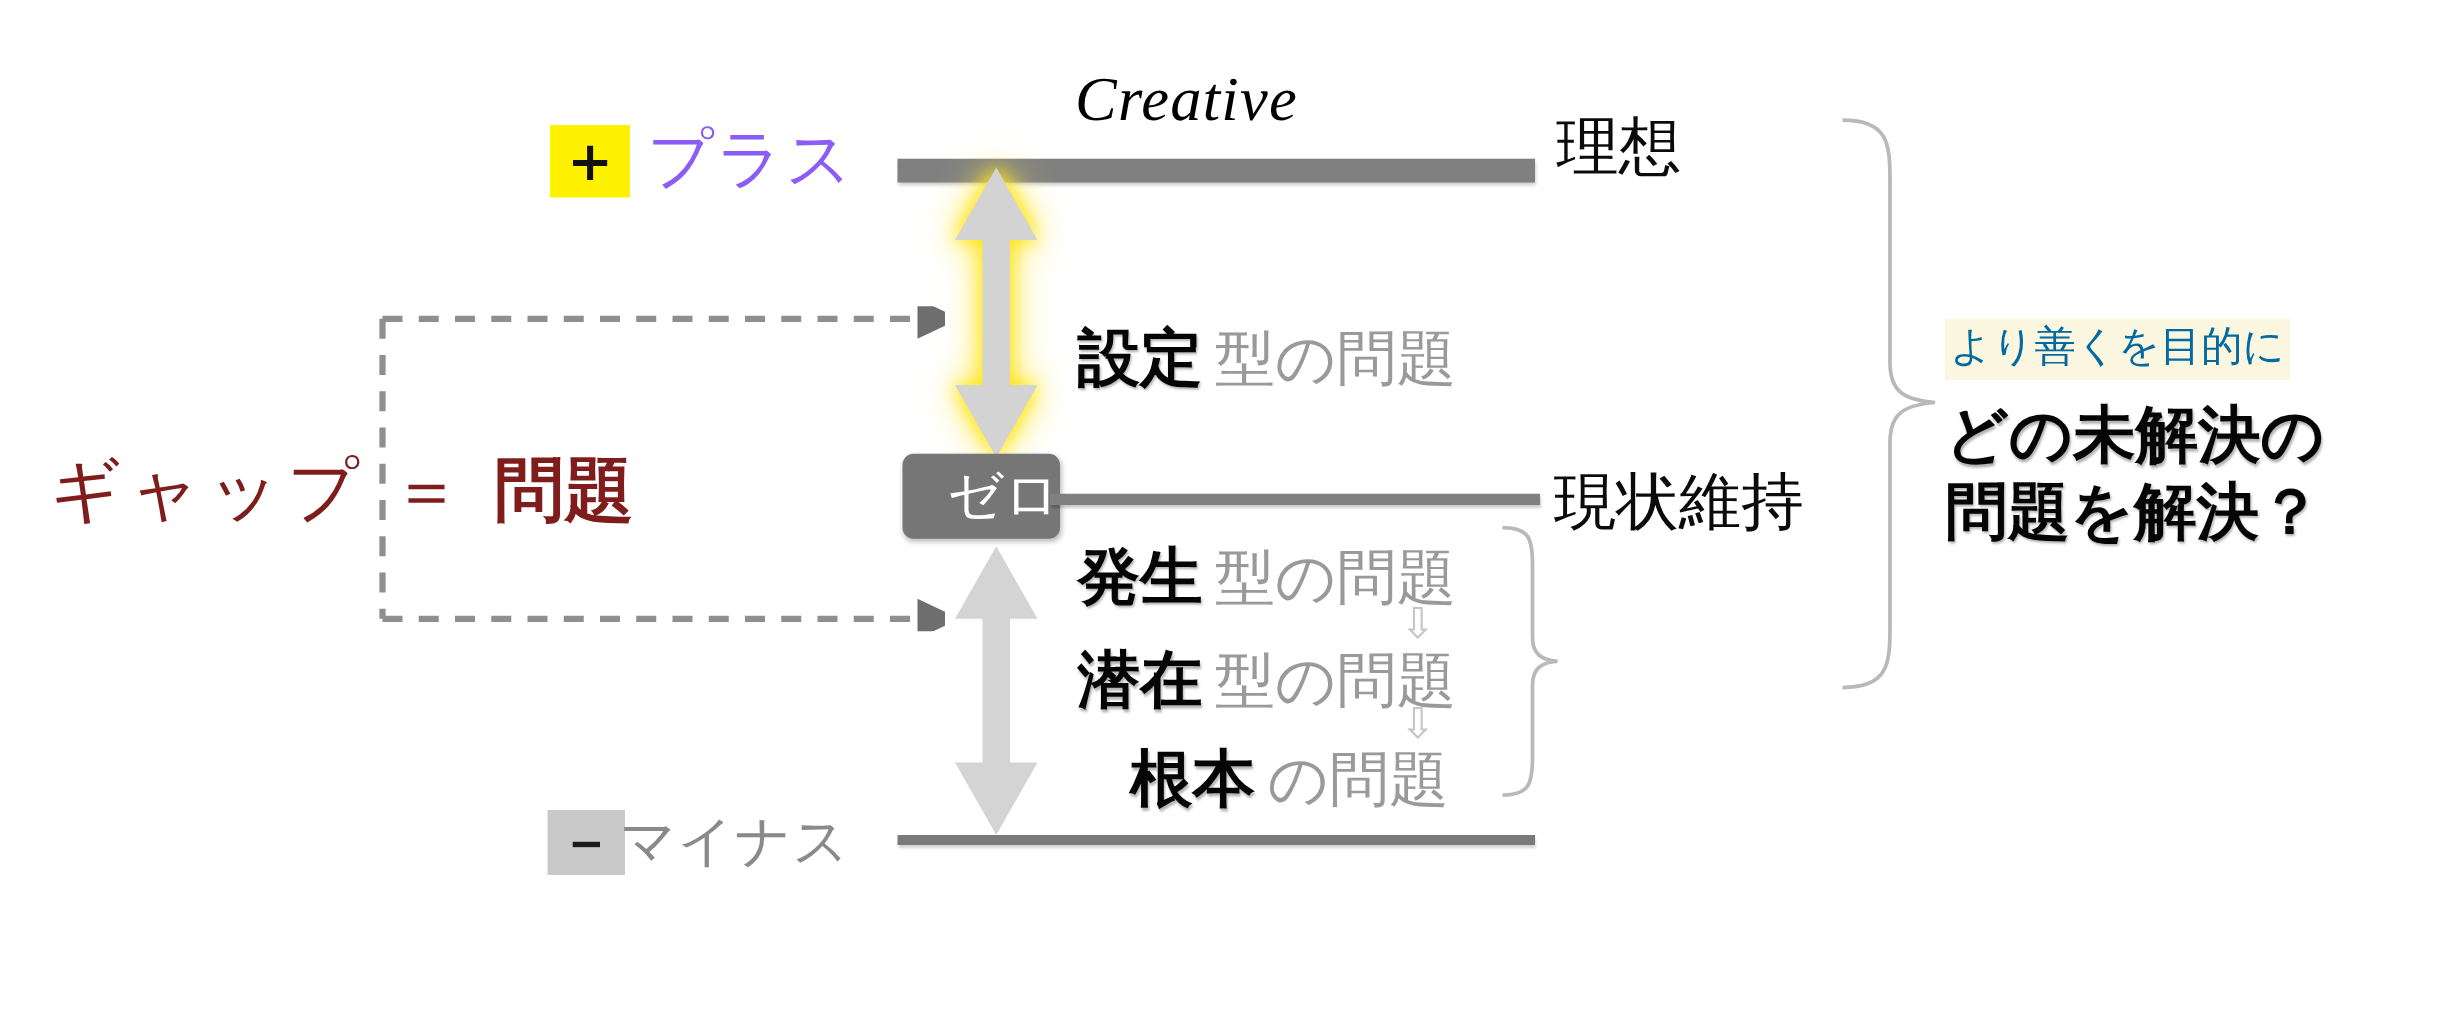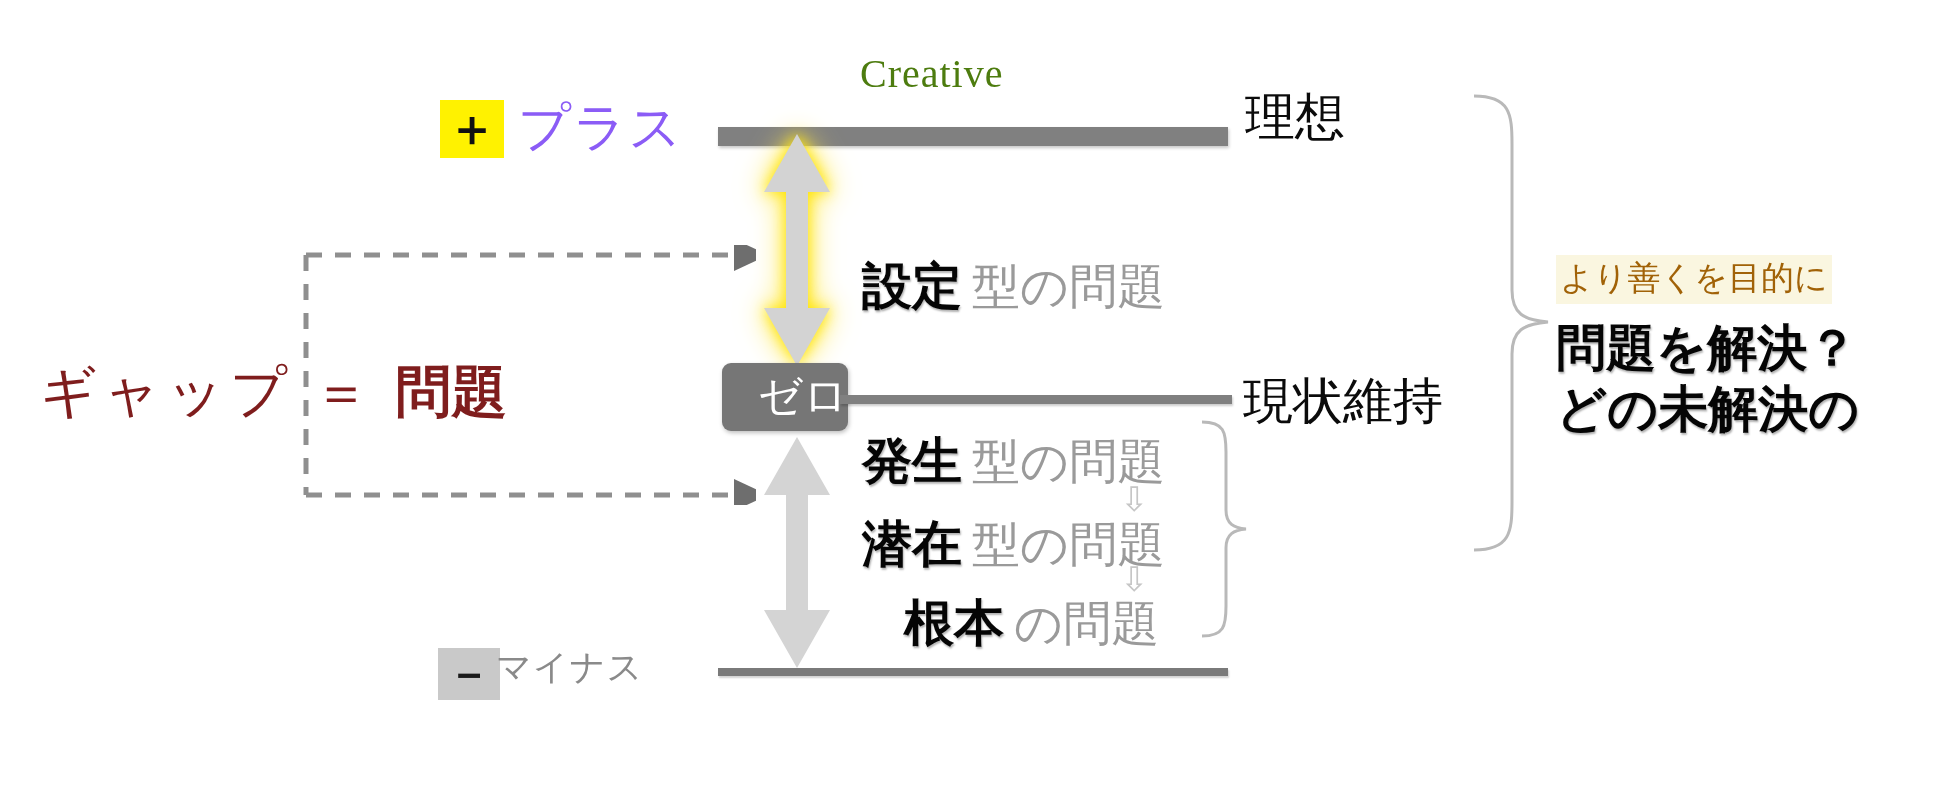--- a/index.html
+++ b/index.html
@@ -65,32 +65,33 @@
 
   .label-plus {
     left: 518px; top: 93px;
     font-size: 52px;
     color: #8b5cf6;
     font-family: "Liberation Serif", "DejaVu Serif", serif;
     letter-spacing: 2px;
   }
   .label-minus {
     left: 496px; top: 644px;
-    font-size: 35px;
+    font-size: 44px;
     color: #8a8a8a;
     font-family: "Liberation Serif", "DejaVu Serif", serif;
     letter-spacing: 1px;
   }
 
   .label-creative {
     left: 860px; top: 50px;
-    font-size: 40px;
-    color: #4d7c0f;
+    font-size: 50px;
+    color: #000000;
     font-family: "Liberation Serif", "DejaVu Serif", serif;
     letter-spacing: 1px;
+    font-style: italic;
   }
 
   
   .zero-pill {
     left: 722px; top: 363px;
     width: 126px; height: 68px;
     background: #767676;
     border-radius: 9px;
     color: #ffffff;
     font-size: 44px;
@@ -158,21 +159,21 @@
   }
   .r-ideal   { left: 1245px; top: 84px;  font-size: 50px; }
   .r-status  { left: 1243px; top: 368px;  font-size: 50px; }
   .r-defect  { left: 1262px; top: 512px;  font-size: 54px; }
 
   
   .callout { left: 1556px; top: 255px; width: 370px; }
   .callout .hl {
     display: inline-block;
     background: #FAF6E0;
-    color: #a16207;
+    color: #0369a1;
     font-size: 33px;
     line-height: 1.32;
     padding: 2px 4px 3px 4px;
     font-family: "Liberation Serif", "DejaVu Serif", serif;
     white-space: nowrap;
   }
   .callout .big {
     margin-top: 14px;
     color: #050505;
     font-weight: 700;
@@ -249,18 +250,18 @@
   <div class="abs label-minus">マイナス</div>
   <div class="abs bar-minus"></div>
 
   <svg class="abs" style="left:1466px; top:92px;" width="92" height="466">
     <path d="M8,4 C44,4 46,22 46,52 L46,198 C46,222 58,228 82,230 C58,232 46,238 46,262 L46,410 C46,440 44,458 8,458" fill="none" stroke="#b9b9b9" stroke-width="3"></path>
   </svg>
 
   <div class="abs callout">
     <div class="hl">より善くを目的に</div>
     <div class="big">
+      <div>どの未解決の</div>
       <div>問題を解決？</div>
-      <div>どの未解決の</div>
     </div>
   </div>
 
 </div>
 
 </body></html>

